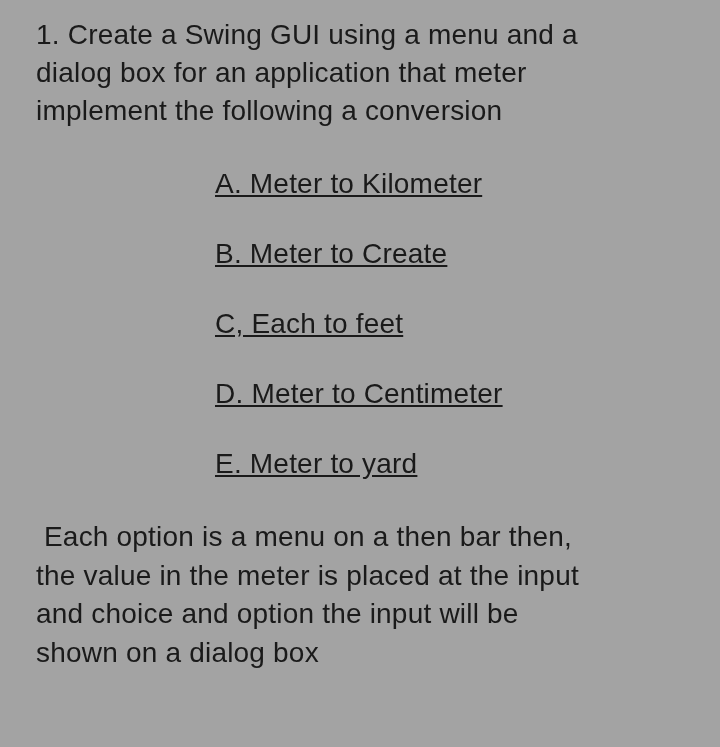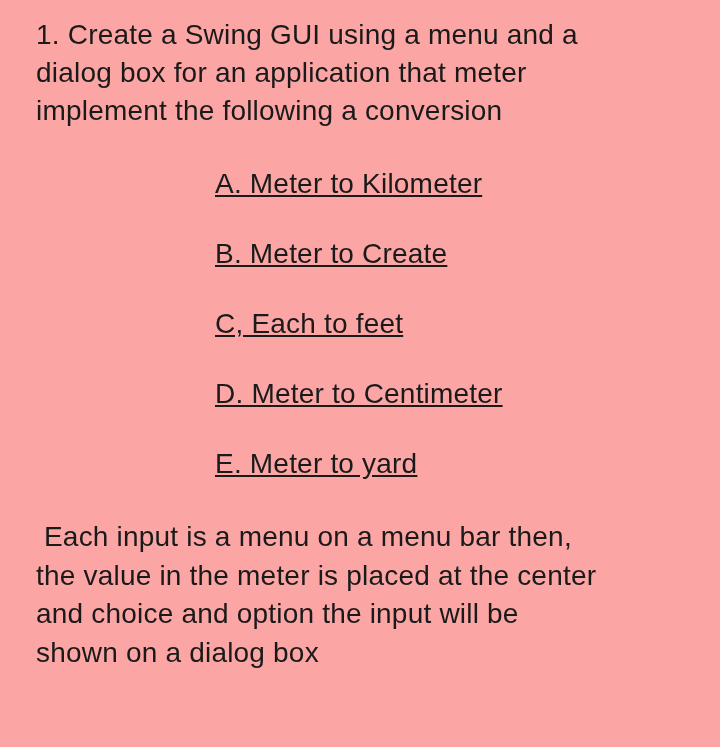--- a/index.html
+++ b/index.html
@@ -11,21 +11,21 @@
     height: 747px;
     background: #ffffff;
     font-family: "Liberation Sans", "DejaVu Sans", sans-serif;
     color: #1a1a1a;
     overflow: hidden;
   }
   .page {
     position: relative;
     width: 720px;
     height: 747px;
-    background: #fca5a5;
+    background: #a3a3a3;
   }
   .intro {
     position: absolute;
     top: 16px;
     left: 36px;
     right: 24px;
     font-size: 28px;
     line-height: 38px;
     letter-spacing: 0.2px;
   }
@@ -71,19 +71,19 @@
 
   <div class="options">
     <div class="option">A. Meter to Kilometer</div>
     <div class="option">B. Meter to Create</div>
     <div class="option">C, Each to feet</div>
     <div class="option">D. Meter to Centimeter</div>
     <div class="option">E. Meter to yard</div>
   </div>
 
   <div class="description">
-    <div class="line"> Each input is a menu on a menu bar then,</div>
-    <div class="line">the value in the meter is placed at the center</div>
+    <div class="line"> Each option is a menu on a then bar then,</div>
+    <div class="line">the value in the meter is placed at the input</div>
     <div class="line">and choice and option the input will be</div>
     <div class="line">shown on a dialog box</div>
   </div>
 
 </div>
 
 </body></html>

